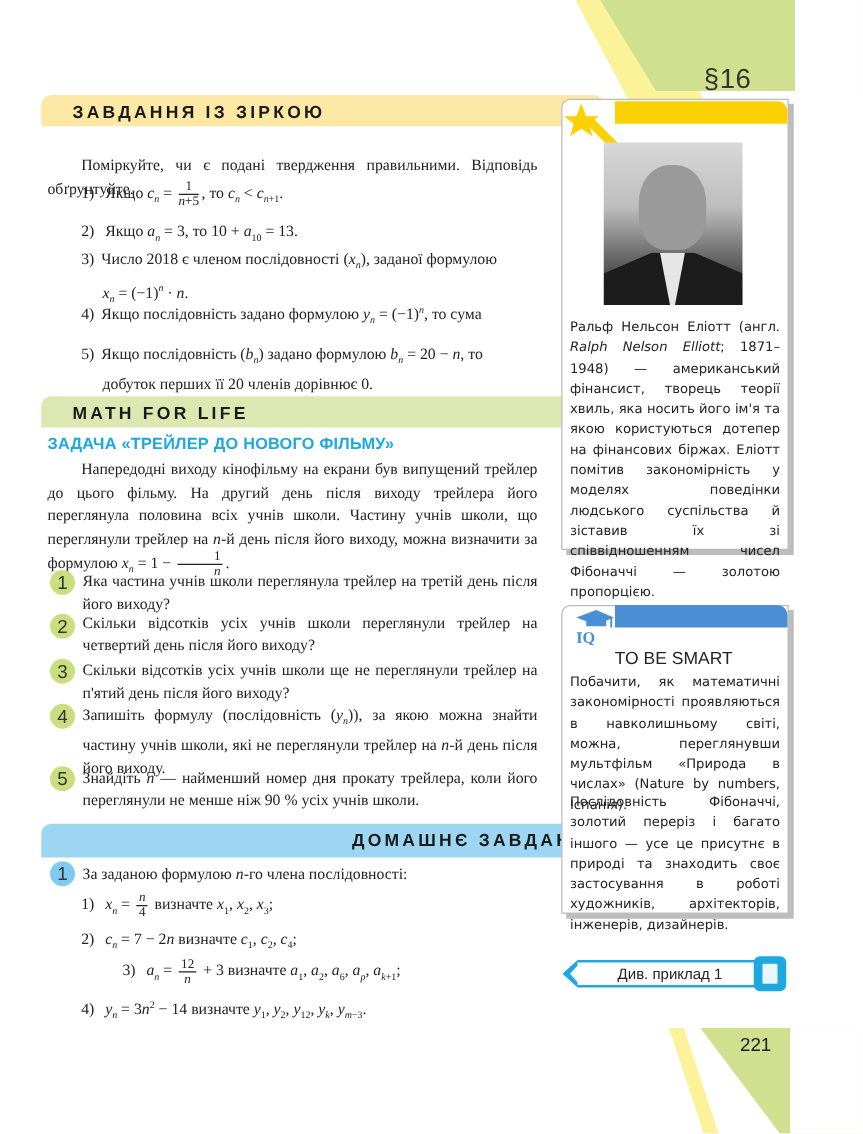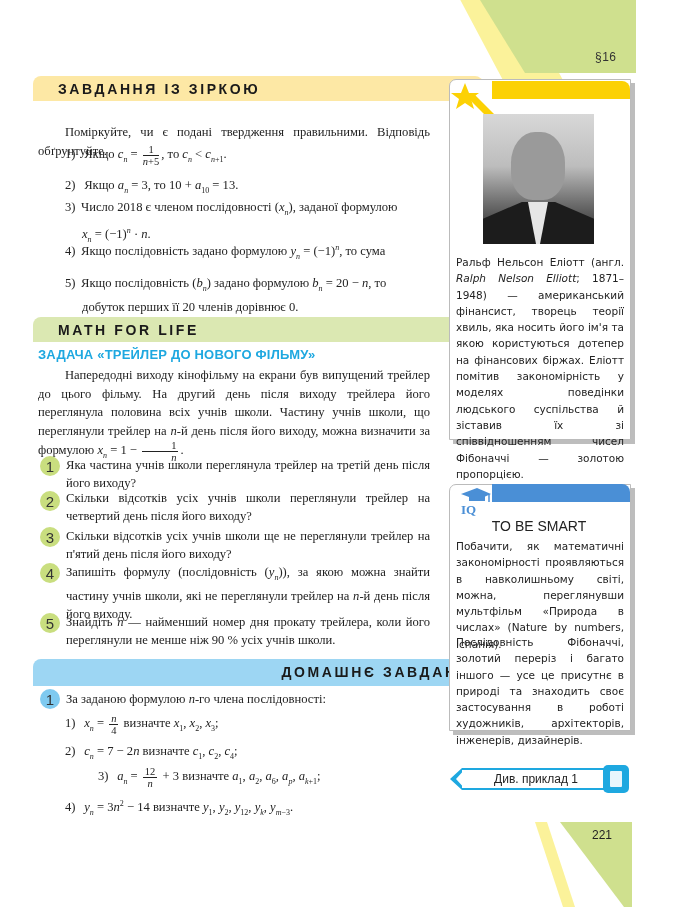--- a/index.html
+++ b/index.html
@@ -5,21 +5,21 @@
   html, body { margin:0; padding:0; }
   body { width:690px; height:907px; position:relative; background:#fff; overflow:hidden;
          font-family:"Liberation Serif", serif; color:#222; }
   .abs { position:absolute; }
   
   .corner-top-stripe { position:absolute; left:455px; top:-10px; width:60px; height:90px; background:#fbf29a;
        transform:skewX(28deg); transform-origin:top left; }
   .corner-top-green { position:absolute; left:480px; top:0; width:210px; height:73px; background:#cfe08e;
        clip-path:polygon(0 0,100% 0,100% 100%,45px 100%); }
   .corner-top-white { position:absolute; left:636px; top:0; width:54px; height:73px; background:#fff; }
-  .page-section { position:absolute; left:563px; top:50px; font-family:"Liberation Sans",sans-serif; font-size:12px; color:#333; letter-spacing:0.5px;margin-left:32px;}
+  .page-section { position:absolute; left:563px; top:50px; font-family:"Liberation Sans",sans-serif; font-size:22px; color:#333; letter-spacing:0.5px;}
   
   .sec-header { position:absolute; left:33px; width:450px; height:25px; border-radius:8px 8px 0 0;
        font-family:"Liberation Sans",sans-serif; font-weight:bold; font-size:14px; letter-spacing:2.6px;
        padding-left:25px; box-sizing:border-box; line-height:27px; color:#1a1a1a; }
   .sh-yellow { background:#fde8a5; }
   .sh-green { background:#dbe8b2; }
   .sh-blue { background:#9dd6f3; }
   .para { position:absolute; left:38px; width:392px; font-size:12.6px; line-height:19px; text-align:justify; }
   .indent { text-indent:27px; }
   .item { position:absolute; left:65px; width:365px; font-size:12.6px; line-height:18px; text-align:justify; }
@@ -42,21 +42,21 @@
   .card { position:absolute; background:#fff; border:1px solid #bbb; border-radius:7px 0 0 0; box-shadow:4px 4px 0 #bdbdbd; }
   .card-bar { position:absolute; border-radius:0 8px 0 0; }
   .card-text { position:absolute; font-family:"DejaVu Sans",sans-serif; font-size:10.5px; line-height:16.3px; text-align:justify; color:#222; }
   .ref-box { position:absolute; left:462px; top:768px; width:150px; height:22px; border:2px solid #1ea8e0; border-left:none;
        background:#fff; box-sizing:border-box; font-family:"Liberation Sans",sans-serif; font-size:12px; line-height:18px; text-align:center; color:#222; }
   .corner-bot-green { position:absolute; left:560px; top:822px; width:130px; height:85px; background:#cfe08e;
        clip-path:polygon(0 0,100% 0,100% 100%,64px 100%); }
   .corner-bot-white { position:absolute; left:632px; top:822px; width:58px; height:85px; background:#fff; }
   .corner-bot-stripe { position:absolute; left:535px; top:822px; width:40px; height:85px; background:#fbf29a;
        clip-path:polygon(0 0,30% 0,100% 100%,70% 100%); }
-  .page-num { position:absolute; left:592px; top:828px; font-family:"Liberation Sans",sans-serif; font-size:12px; color:#222; }
+  .page-num { position:absolute; left:592px; top:828px; font-family:"Liberation Sans",sans-serif; font-size:15px; color:#222; }
 </style>
 </head>
 <body>
 
 <div class="corner-top-stripe"></div>
 <div class="corner-top-green"></div>
 <div class="corner-top-white"></div>
 <div class="page-section">§16</div>
 
 <div class="sec-header sh-yellow" style="top:76px;">ЗАВДАННЯ ІЗ ЗІРКОЮ</div>

